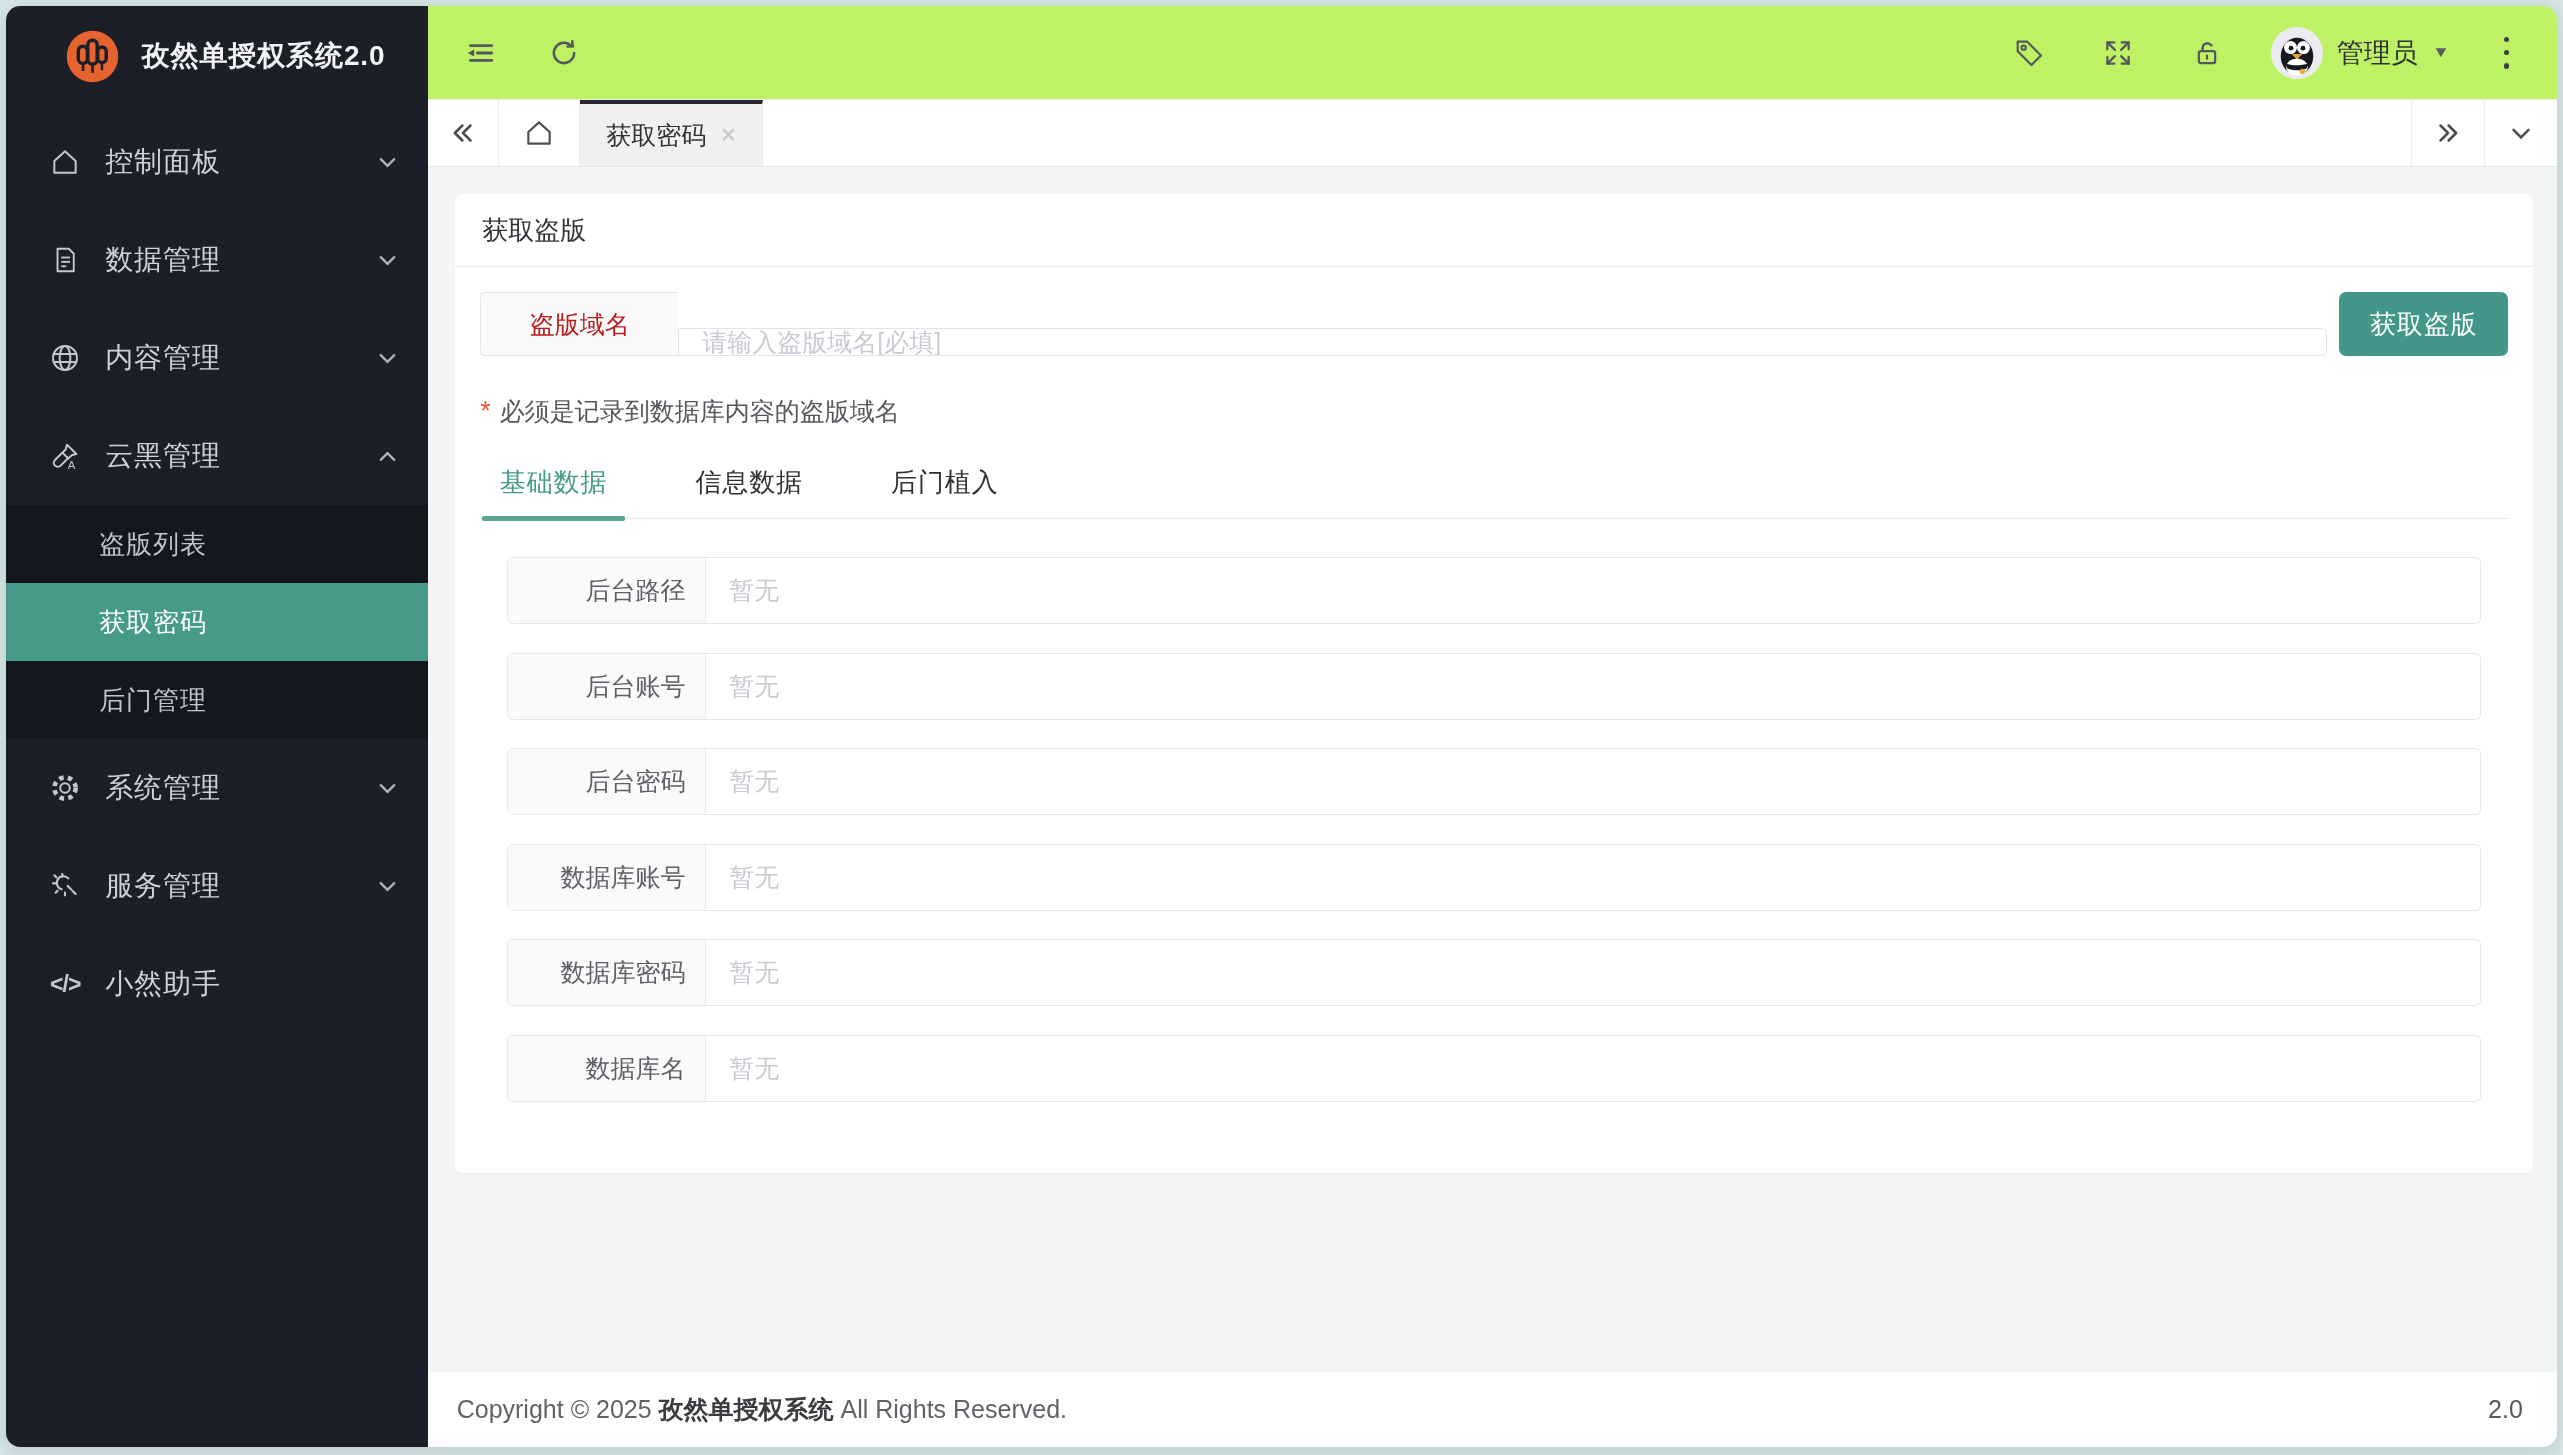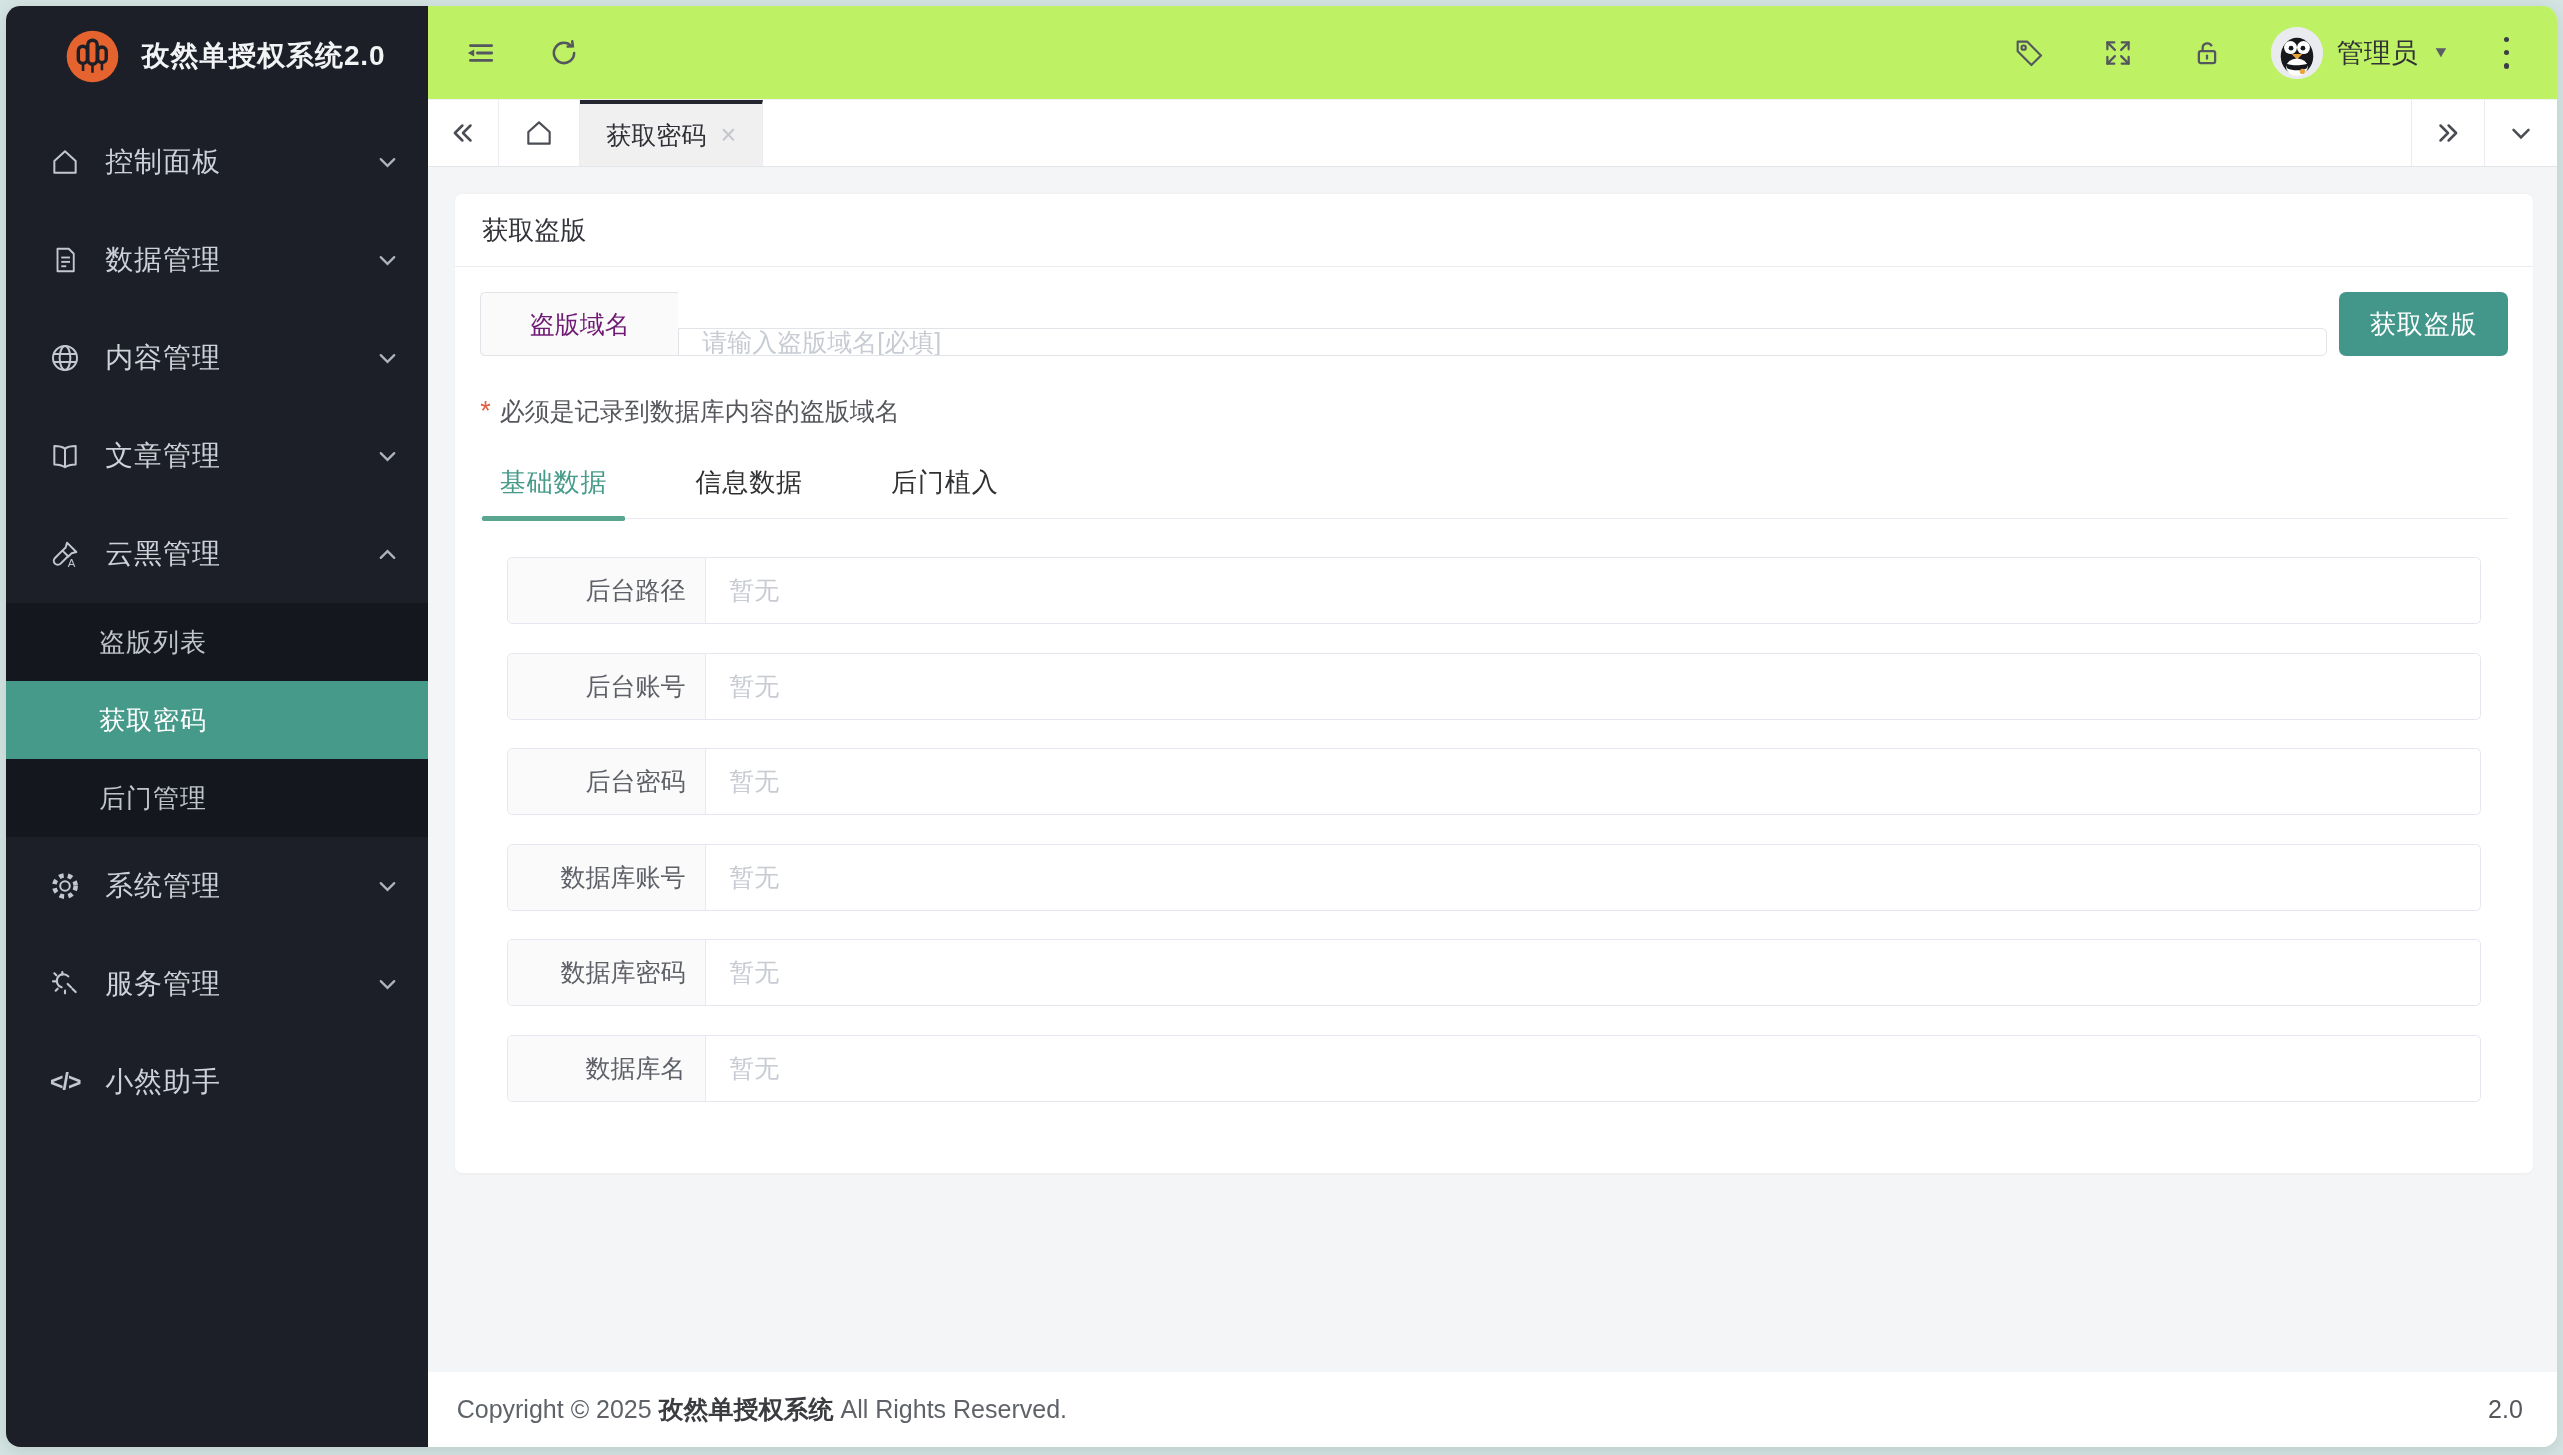--- a/index.html
+++ b/index.html
@@ -46,21 +46,21 @@
   .tab-spacer { flex:1; }
   .tc-right1 { width:73px; border-left:0.9px solid #ececee; }
   .tc-right2 { width:73px; border-left:0.9px solid #ececee; }
 
   .content { flex:1; padding:27px; overflow:hidden; }
   .card { background:#ffffff; border-radius:7.1px; width:2078px; box-shadow:0 0.9px 3.6px rgba(0,0,0,.04); }
   .card-header { height:73px; display:flex; align-items:center; padding:0 27px; font-size:26px; color:#32343a; border-bottom:0.9px solid #ececee; }
   .card-body { padding:25px 25px 55px 25px; }
 
   .igroup { display:flex; align-items:stretch; height:64px; }
-  .ilabel { width:198px; background:#fafafa; border:0.9px solid #e0e3e8; border-right:none; border-radius:5.3px 0 0 5.3px; display:flex; align-items:center; justify-content:center; font-size:25px; color:#701a75; }
+  .ilabel { width:198px; background:#fafafa; border:0.9px solid #e0e3e8; border-right:none; border-radius:5.3px 0 0 5.3px; display:flex; align-items:center; justify-content:center; font-size:25px; color:#b91c1c; }
   .igroup input { flex:1; border:0.9px solid #e0e3e8; border-radius:0 5.3px 5.3px 0; font-size:25px; padding:0 23px; color:#303133; outline:none; background:#fff; font-family:inherit;margin-top:36px; }
   .igroup input::placeholder { color:#c7cbd2; }
   .get-btn { margin-left:12.5px; width:169px; border:none; border-radius:7.1px; background:#42968a; color:#ffffff; font-size:26px; cursor:pointer; font-family:inherit; letter-spacing:0.9px; }
 
   .note { margin-top:39px; font-size:25px; color:#55575c; display:flex; align-items:center; gap:9px; }
   .req { color:#e25f3f; font-size:27px; }
 
   .tabs { margin-top:37px; display:flex; gap:88px; border-bottom:1.8px solid #e7eaee; padding:0 19.6px; }
   .ftab { font-size:26px; color:#303133; padding-bottom:18px; position:relative; cursor:pointer; letter-spacing:0.9px; }
   .ftab.active { color:#459a89; }
@@ -143,34 +143,20 @@
             </svg>
         </span>
         <span class="mlabel">内容管理</span>
         <span class="chev">
           <svg viewBox="0 0 24 24" width="27" height="27" fill="none" stroke="currentColor" stroke-width="2" stroke-linecap="round">
               <polyline points="6 9 12 15 18 9"></polyline>
             </svg>
         </span>
       </div>
 
-      <div class="side-item">
-        <span class="mi">
-          <svg viewBox="0 0 24 24" width="32" height="32" fill="none" stroke="currentColor" stroke-width="1.5" stroke-linejoin="round">
-              <path d="M12 6.5C10 5 7.5 4.5 4 4.5v13.8c3.5 0 6 .6 8 2.2 2-1.6 4.5-2.2 8-2.2V4.5c-3.5 0-6 .5-8 2z"></path>
-              <line x1="12" y1="6.5" x2="12" y2="20"></line>
-            </svg>
-        </span>
-        <span class="mlabel">文章管理</span>
-        <span class="chev">
-          <svg viewBox="0 0 24 24" width="27" height="27" fill="none" stroke="currentColor" stroke-width="2" stroke-linecap="round">
-              <polyline points="6 9 12 15 18 9"></polyline>
-            </svg>
-        </span>
-      </div>
 
       <div class="side-item">
         <span class="mi">
           <svg viewBox="0 0 24 24" width="32" height="32" fill="none" stroke="currentColor" stroke-width="1.5" stroke-linejoin="round">
             <path d="M13.5 3.5l7 7-3.6 1-2.4 2.4-4.4-4.4 2.4-2.4z"></path>
             <path d="M10 9.5 4.5 15c-1.2 1.2-1.2 3 0 4.2 1.2 1.2 3 1.2 4.2 0l5.6-5.5"></path>
             <text x="14" y="21.5" font-size="8.5" fill="currentColor" stroke="none" font-family="inherit">A</text>
           </svg>
         </span>
         <span class="mlabel">云黑管理</span>

